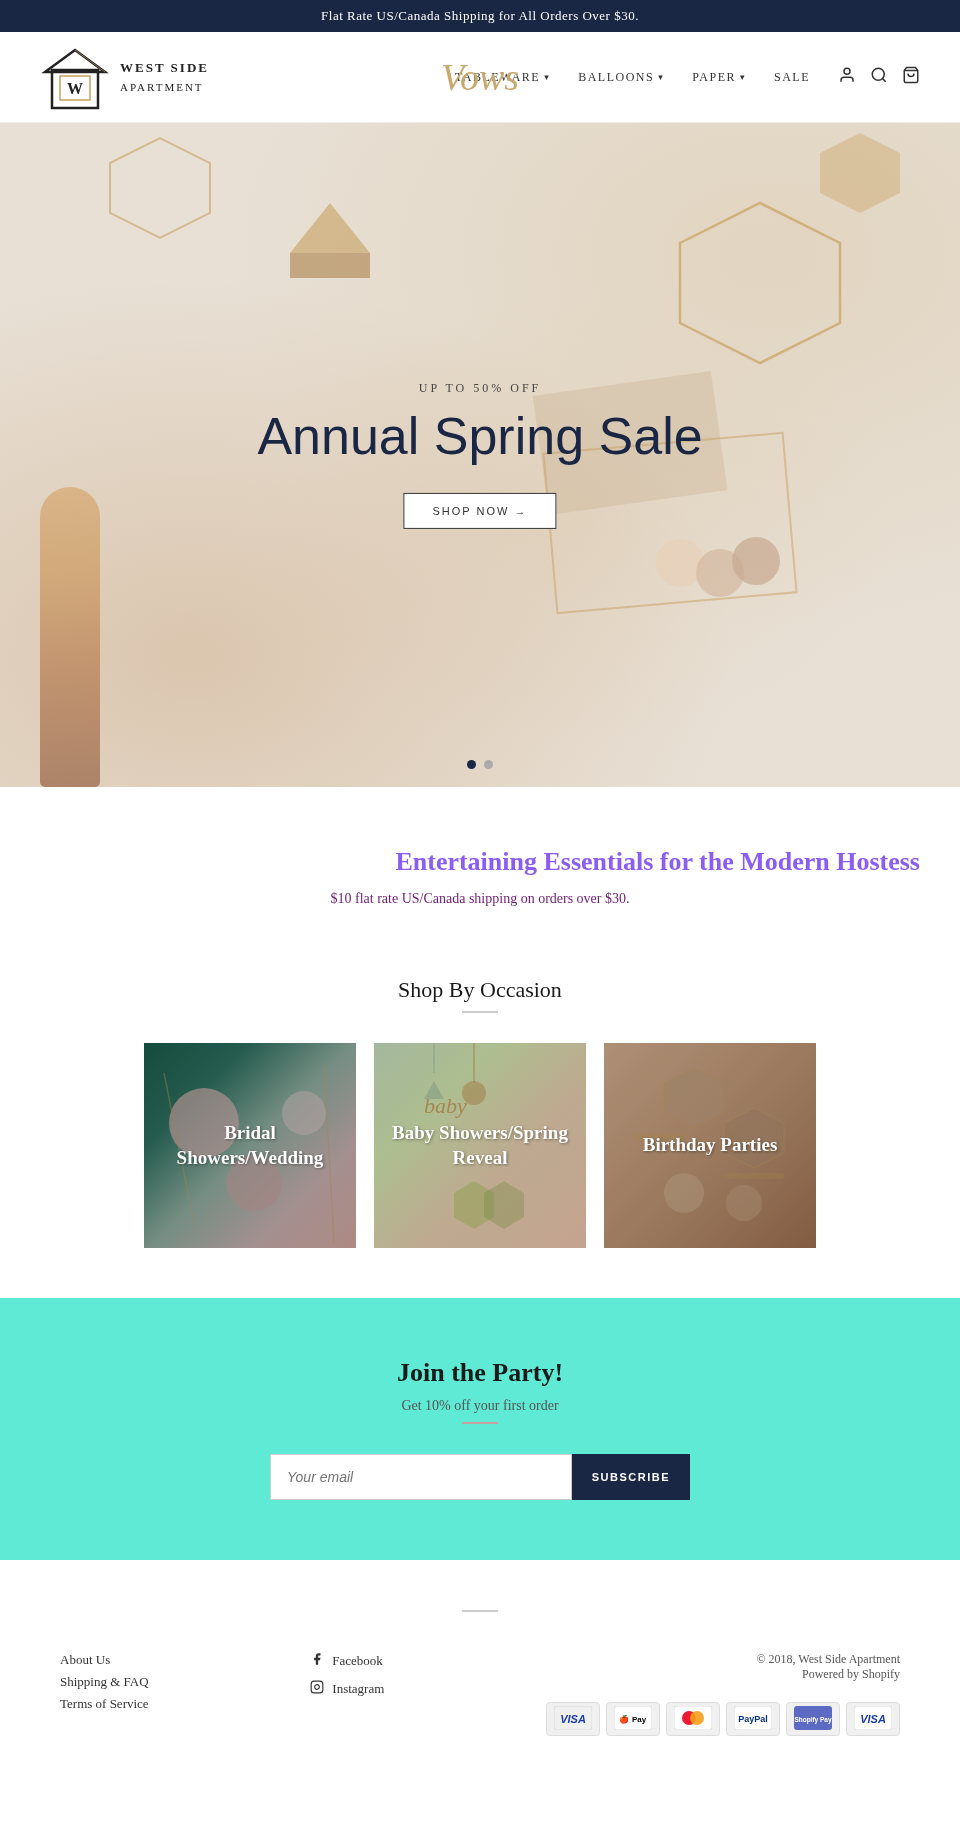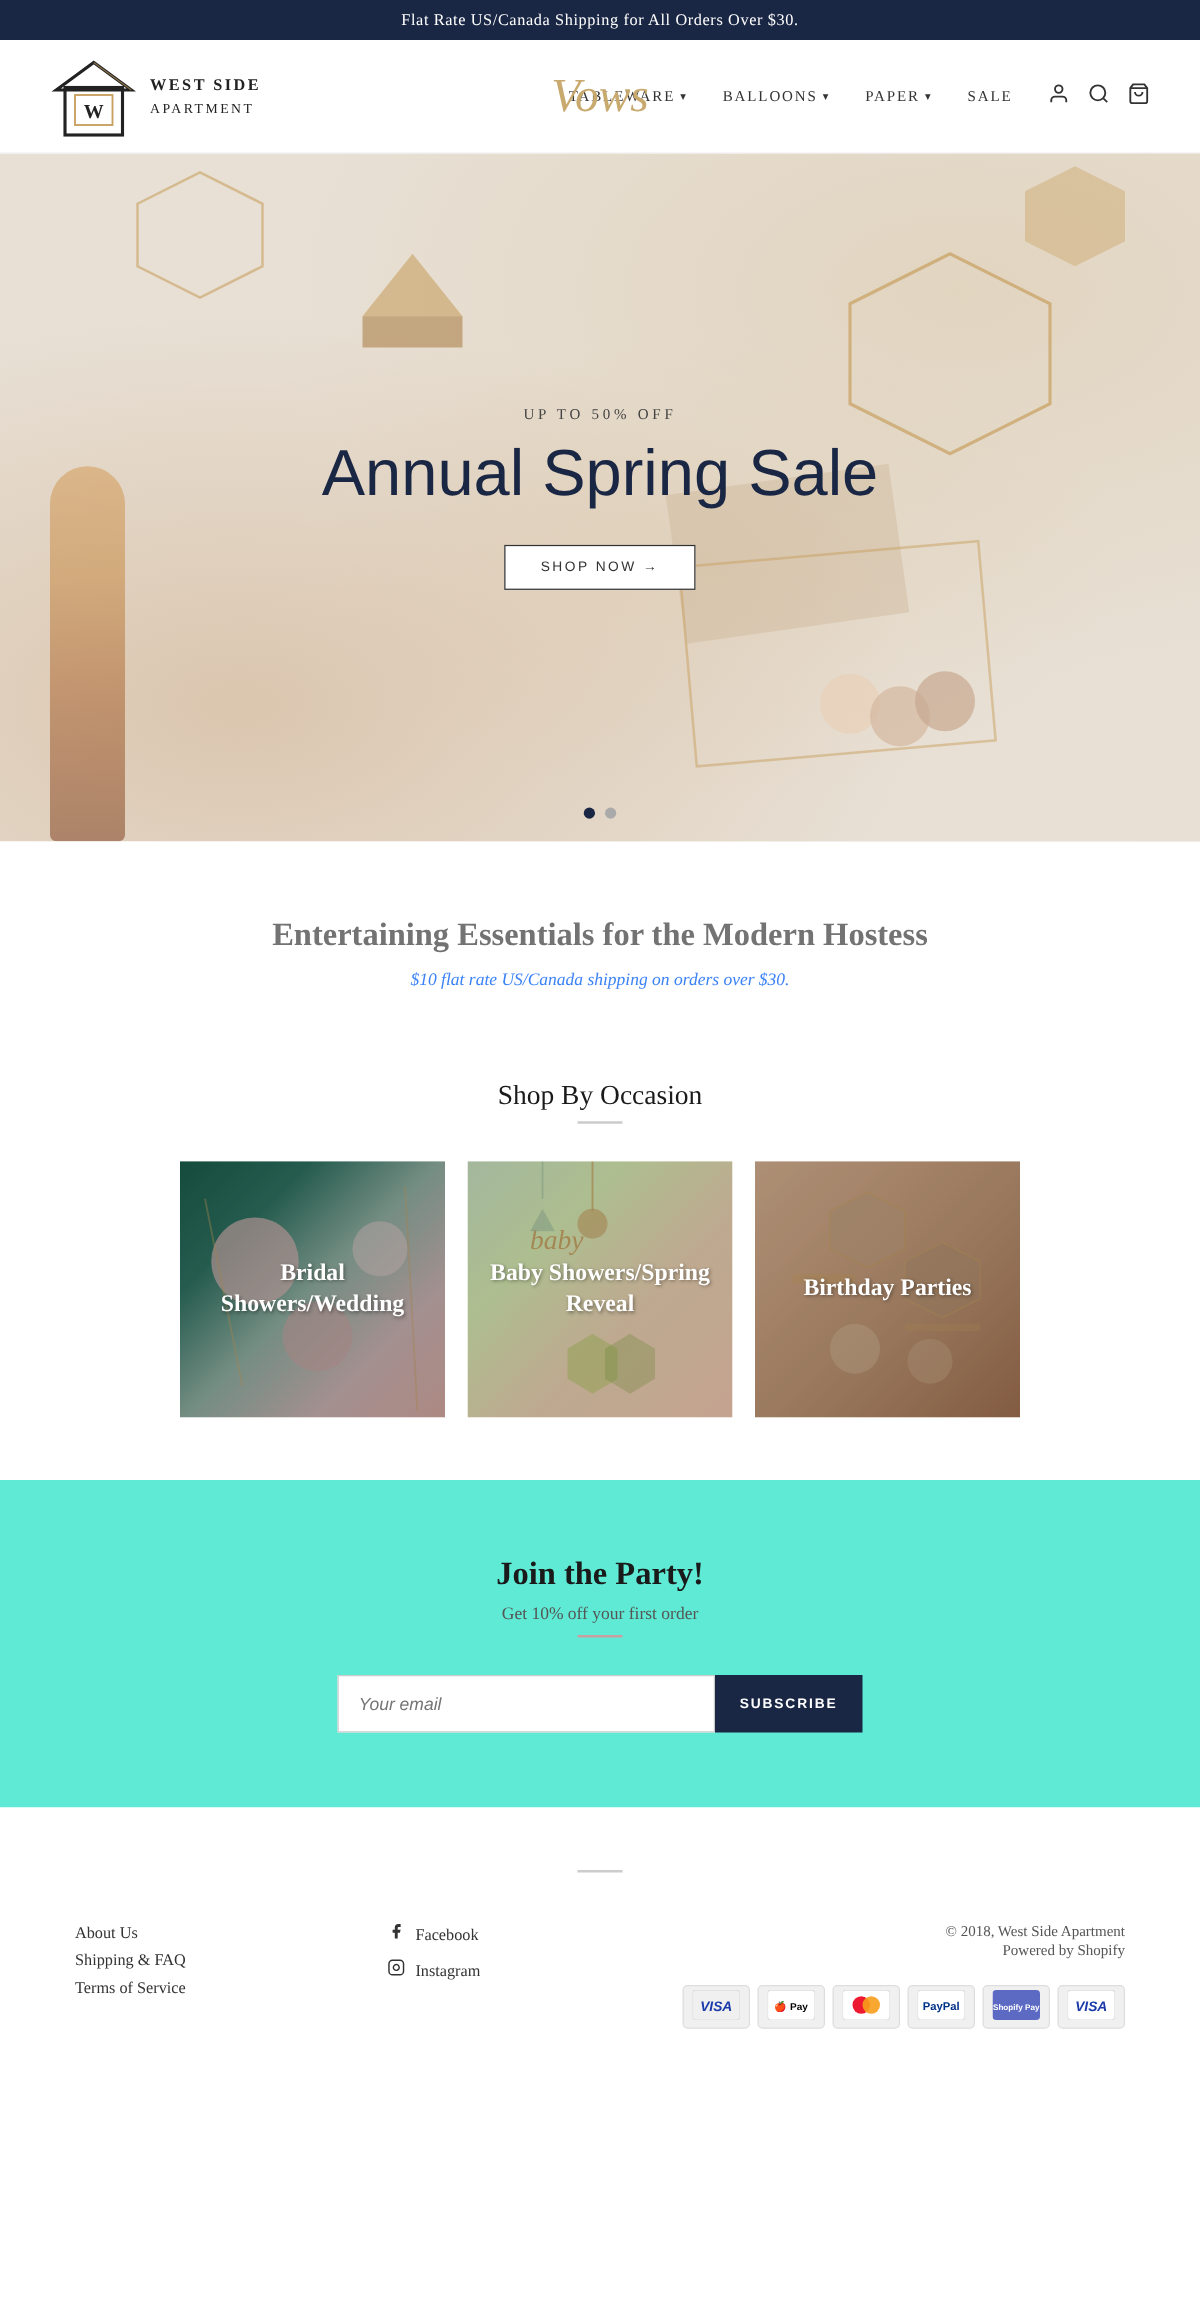--- a/index.html
+++ b/index.html
@@ -92,21 +92,21 @@
       border: none;
       cursor: pointer;
       font-size: 16px;
       color: #333;
     }
 
     
     .hero {
       position: relative;
       width: 100%;
-      height: 550px;
+      height: 664px;
       overflow: hidden;
       background: linear-gradient(135deg, #f5f0eb 0%, #e8ddd0 40%, #d4c4b0 70%, #c9b8a0 100%);
       padding-left: 28px;
     }
 
     .hero-bg {
       position: absolute;
       inset: 0;
       background:
         radial-gradient(ellipse at 20% 80%, rgba(180,120,60,0.25) 0%, transparent 50%),
@@ -187,29 +187,29 @@
 
     
     .essentials-section {
       text-align: center;
       padding: 60px 40px 40px;
     }
 
     .essentials-title {
       font-size: 26px;
       font-weight: bold;
-      color: #737373;
+      color: #8b5cf6;
       margin-bottom: 14px;
       font-family: 'Georgia', serif;
+      text-align: right;
     }
 
     .essentials-subtitle {
       font-size: 14px;
-      color: #3b82f6;
-      font-style: italic;
+      color: #701a75;
     }
 
     
     .occasion-section {
       text-align: center;
       padding: 30px 40px 50px;
     }
 
     .occasion-title {
       font-size: 22px;

